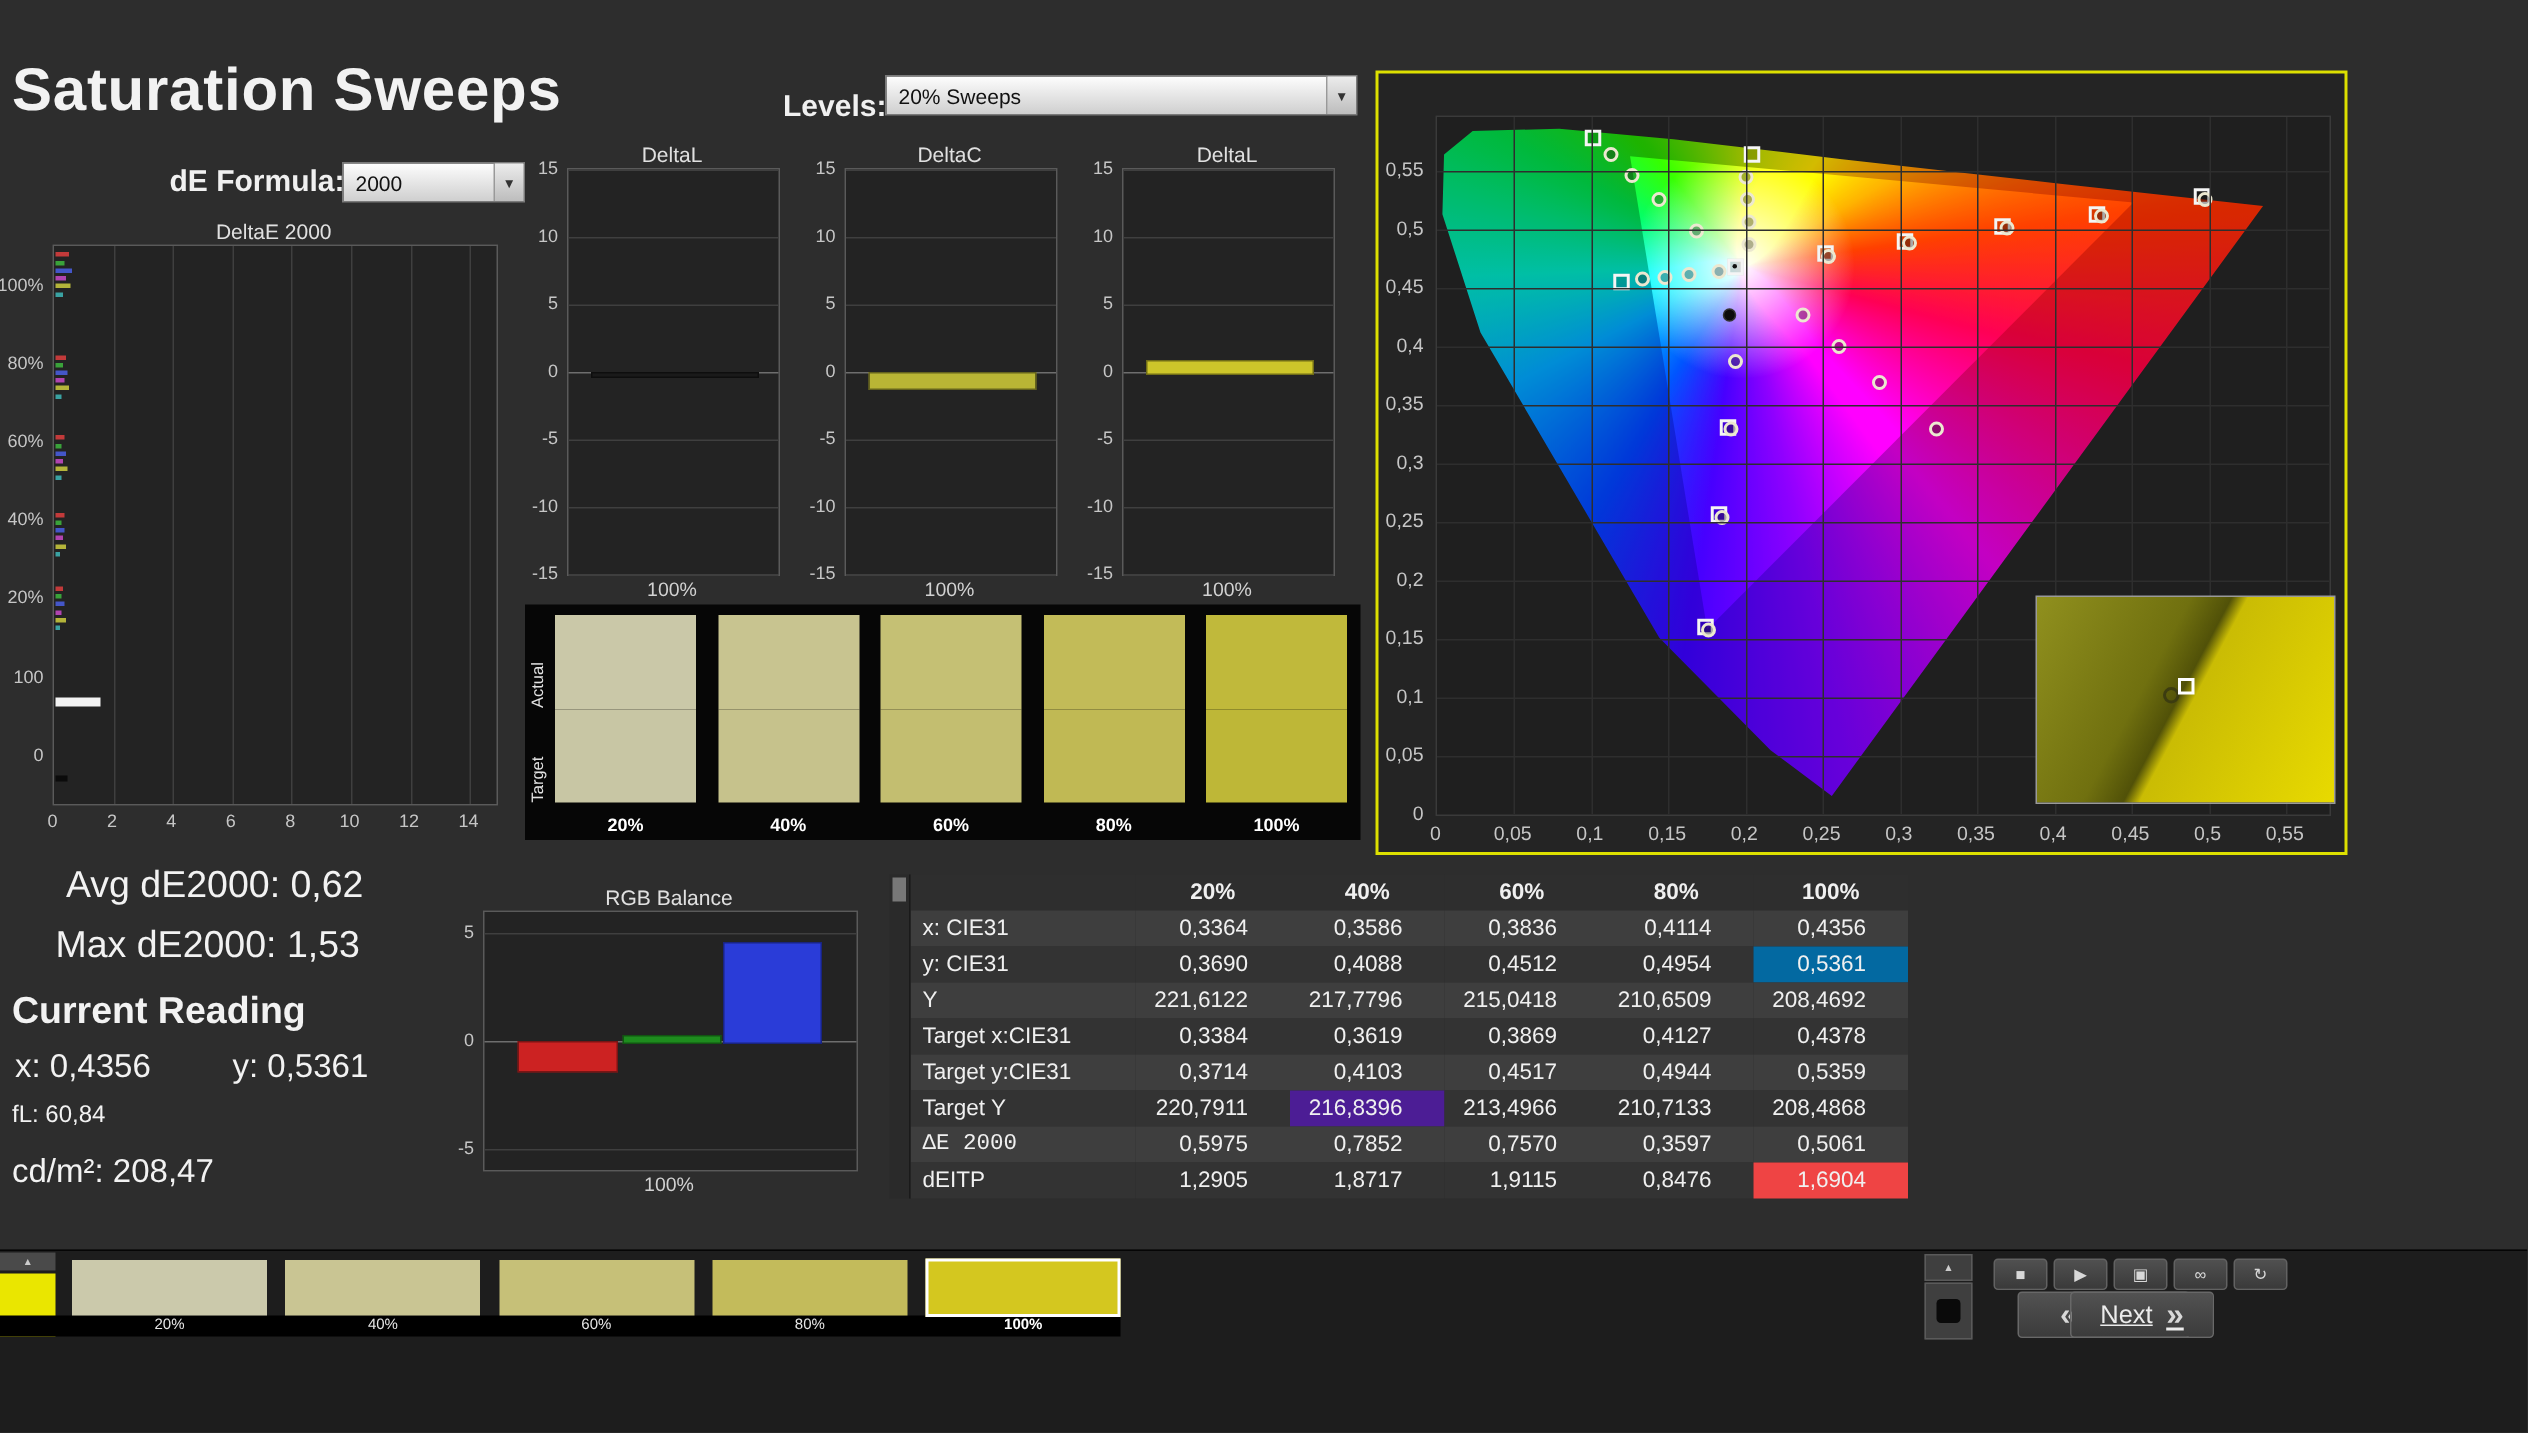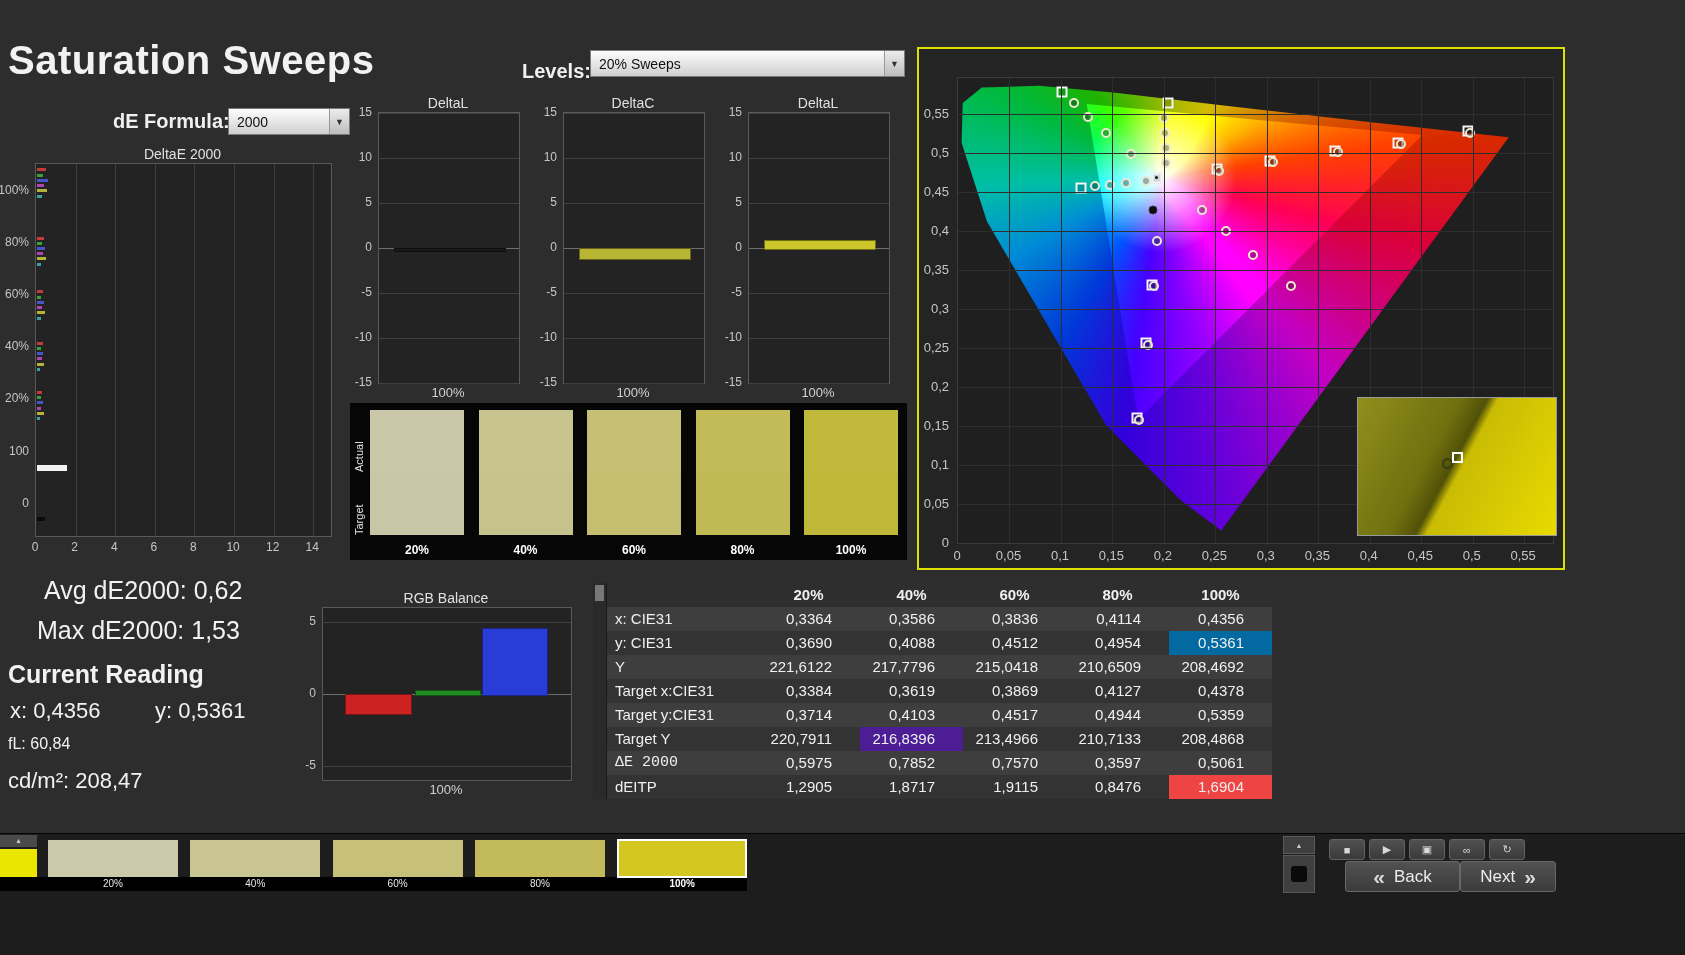--- a/index.html
+++ b/index.html
@@ -122,21 +122,21 @@
   #patch-btn{position:absolute;left:1283px;top:21px;width:30px;height:36px;background:#3f3f3f;
              border:1px solid #5a5a5a;display:flex;align-items:center;justify-content:center;}
   #patch-btn .sq{width:16px;height:16px;background:#0a0a0a;border-radius:3px;}
   .mini-btn{position:absolute;top:5px;width:34px;height:19px;background:linear-gradient(#505050,#3a3a3a);
             border:1px solid #626262;border-radius:3px;color:#d8d8d8;font-size:11px;
             display:flex;align-items:center;justify-content:center;}
   .nav-btn{position:absolute;background:linear-gradient(#525252,#3b3b3b);border:1px solid #686868;
            border-radius:3px;color:#ececec;display:flex;align-items:center;justify-content:center;
            gap:9px;font-size:17px;}
   #back-btn{left:1345px;top:27px;width:113px;height:29px;}
-  #next-btn{left:1460px;top:27px;width:94px;height:29px;}
+  #next-btn{left:1380px;top:27px;width:94px;height:29px;text-decoration:underline;}
   .nav-chevron{font-size:21px;font-weight:700;color:#d8d8d8;}
 </style>
 </head>
 <body>
 
 <div id="app">
 
   <div class="page-title">Saturation Sweeps</div>
 
   <div class="field-label" id="de-label">dE Formula:</div>

